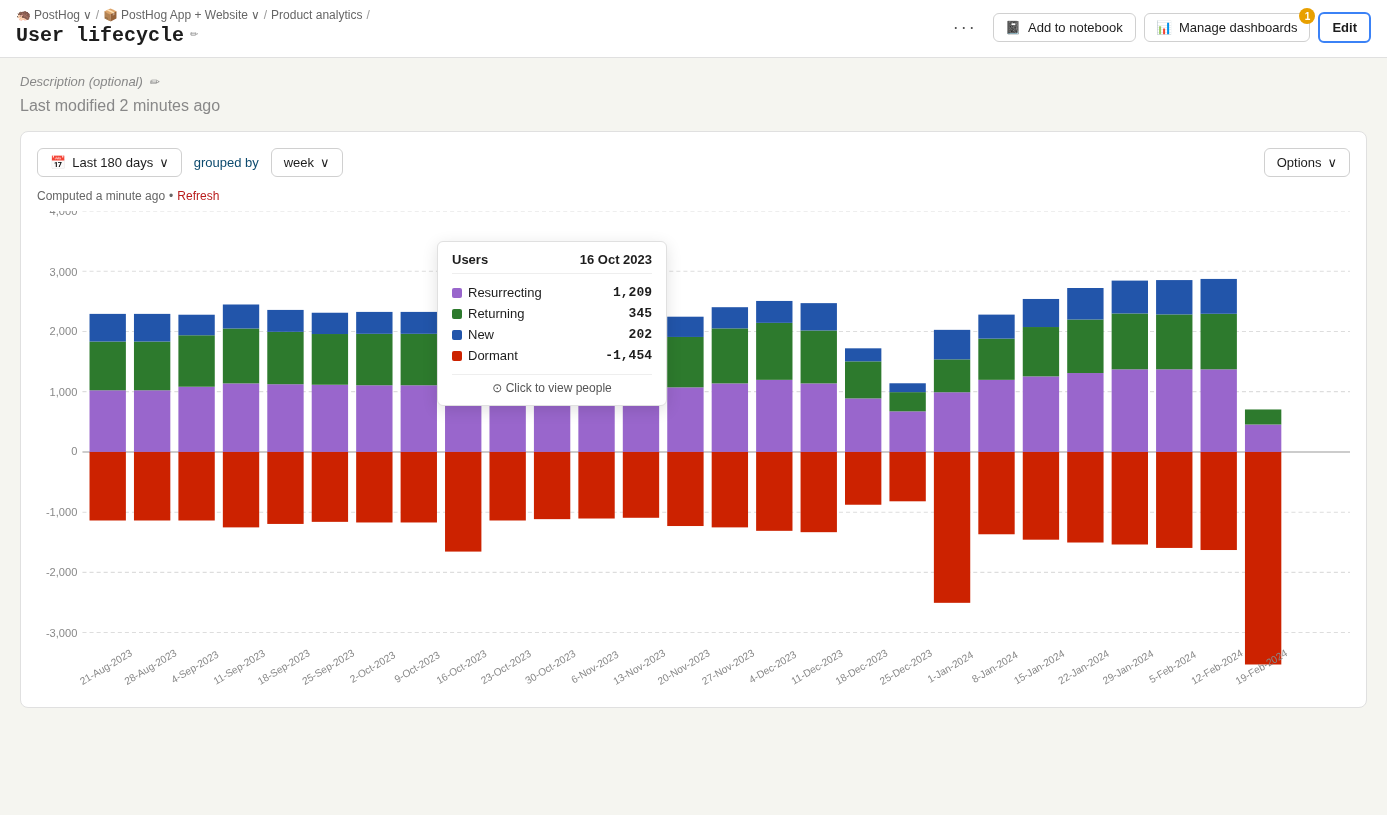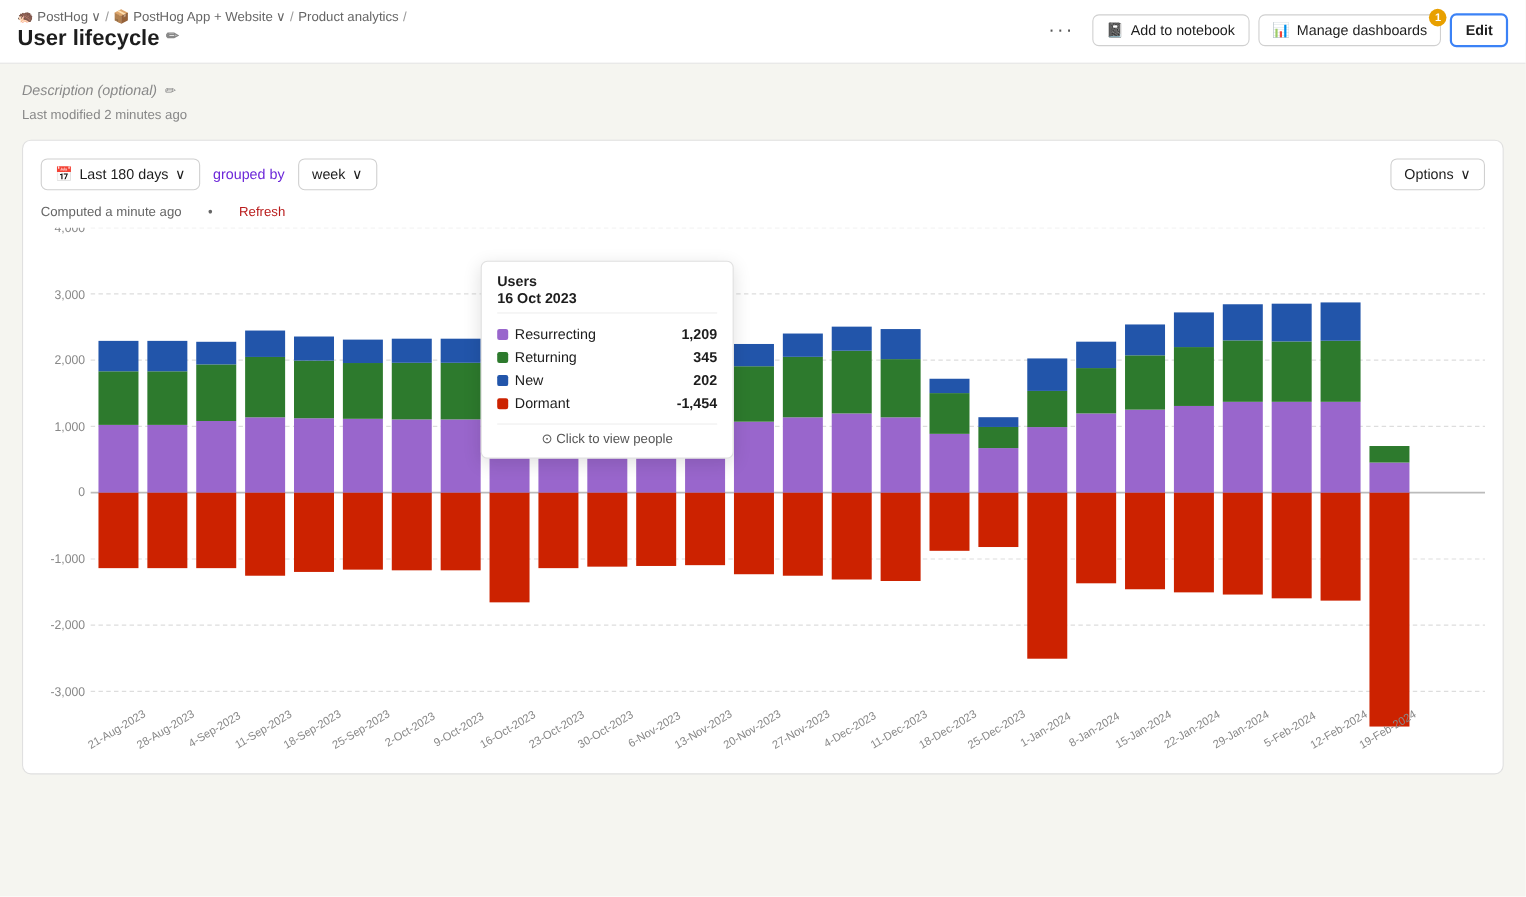--- a/index.html
+++ b/index.html
@@ -9,21 +9,21 @@
       background: #fff;
       border-bottom: 1px solid #e0e0e0;
       padding: 8px 16px 10px 16px;
       display: flex;
       align-items: center;
       justify-content: space-between;
     }
     .top-bar-left { display: flex; flex-direction: column; gap: 2px; }
     .breadcrumb { display: flex; align-items: center; gap: 4px; color: #666; font-size: 12px; }
     .breadcrumb .sep { color: #999; }
-    .page-title { font-size: 20px; font-weight: 700; display: flex; gap: 6px; }
+    .page-title { font-size: 20px; font-weight: 700; display: flex; gap: 6px; font-family: Liberation Mono, monospace; }
     .page-title .edit-icon { font-size: 14px; color: #888; cursor: pointer; }
     .top-bar-right { display: flex; align-items: center; gap: 8px; }
 
     .btn {
       border: 1px solid #d0d0d0;
       background: #fff;
       border-radius: 6px;
       padding: 6px 12px;
       font-size: 13px;
       cursor: pointer;
@@ -54,42 +54,42 @@
     .more-btn { font-size: 18px; letter-spacing: 2px; border: none; background: none; cursor: pointer; color: #555; padding: 4px 8px; }
 
     .content-area {
       padding: 16px 20px;
       background: #f5f5f0;
     }
 
     .description { color: #888; font-style: italic; font-size: 13px; display: flex; align-items: center; gap: 6px; margin-bottom: 8px; text-align: center; }
     .description .pencil { font-size: 12px; cursor: pointer; }
     .add-tag { display: flex; align-items: center; gap: 4px; font-size: 12px; color: #555; cursor: pointer; margin-bottom: 8px; }
-    .last-modified { font-size: 12px; color: #888; margin-bottom: 16px; }
+    .last-modified { font-size: 16px; color: #888; margin-bottom: 16px; }
 
     .chart-container {
       background: #fff;
       border: 1px solid #e0e0e0;
       border-radius: 8px;
       padding: 16px;
     }
 
     .chart-toolbar {
       display: flex;
       align-items: center;
       justify-content: space-between;
       margin-bottom: 12px;
     }
     .chart-toolbar-left { display: flex; align-items: center; gap: 12px; }
-    .grouped-label { color: #6d28d9; font-size: 13px; }
+    .grouped-label { color: #0c4a6e; font-size: 13px; }
 
     .computed-bar {
       display: flex;
       align-items: center;
-      gap: 24px;
+      gap: 4px;
       margin-bottom: 8px;
       font-size: 12px;
       color: #666;
     }
     .refresh-link { color: #b91c1c; cursor: pointer; text-decoration: none; }
 
     .chart-area {
       position: relative;
       height: 480px;
       width: 100%;
@@ -107,31 +107,30 @@
       z-index: 100;
       font-size: 13px;
     }
     .tooltip-header {
       display: flex;
       justify-content: space-between;
       font-weight: 600;
       margin-bottom: 8px;
       padding-bottom: 6px;
       border-bottom: 1px solid #eee;
-      flex-direction: column;
     }
     .tooltip-row {
       display: flex;
       align-items: flex-end;
       justify-content: space-between;
       padding: 3px 0;
     }
     .tooltip-row-label { display: flex; align-items: center; gap: 6px; }
     .color-dot { width: 10px; height: 10px; border-radius: 2px; flex-shrink: 0; }
-    .tooltip-value { font-weight: 600; }
+    .tooltip-value { font-weight: 600; font-family: Liberation Mono, monospace; }
     .tooltip-footer {
       margin-top: 8px;
       padding-top: 6px;
       border-top: 1px solid #eee;
       text-align: center;
       font-size: 12px;
       color: #555;
       cursor: pointer;
     }
 

